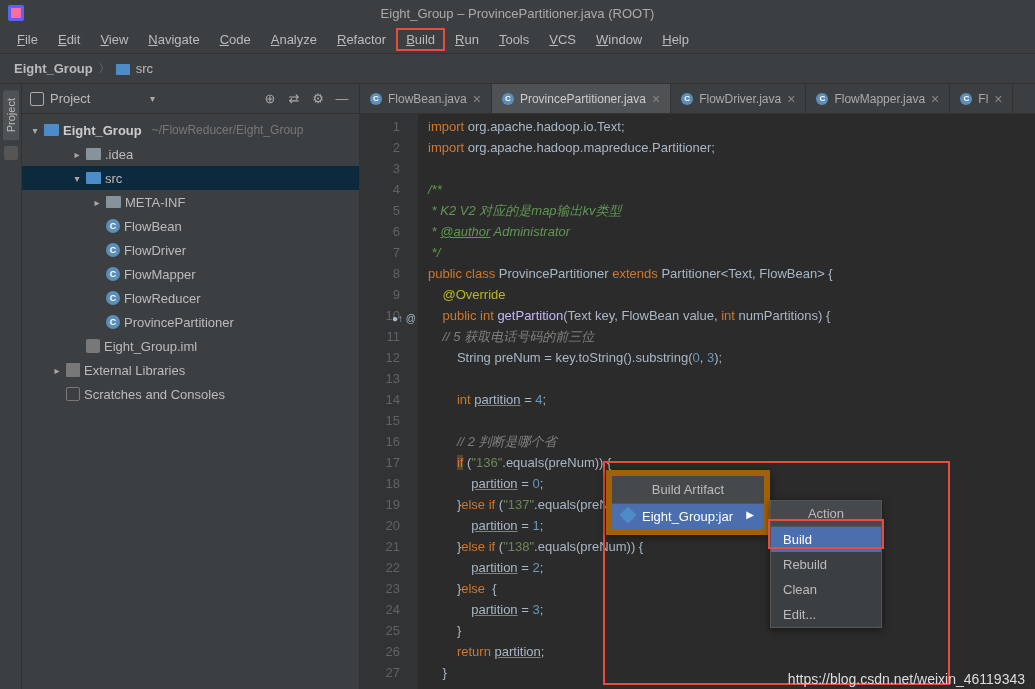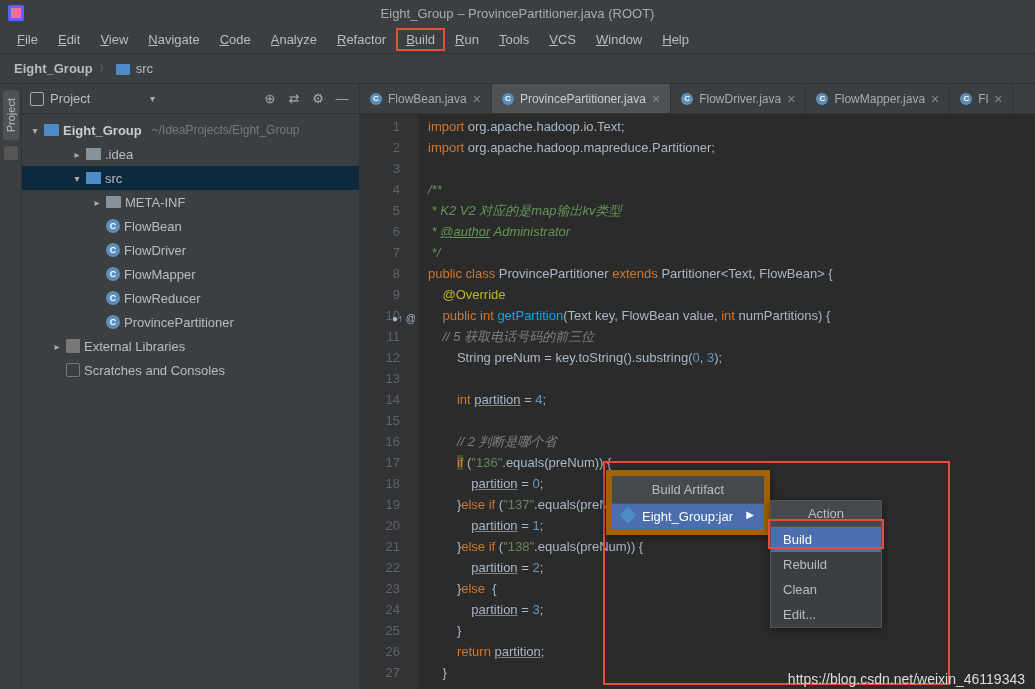--- a/index.html
+++ b/index.html
@@ -49,21 +49,21 @@
 .gutter { width: 58px; background: #313335; color: #606366; text-align: right; padding-right: 18px; padding-top: 2px; user-select: none; }
 .gutter .gl { height: 21px; position: relative; }
 .gutter .gl .gic { position: absolute; right: -16px; top: 3px; font-size: 10px; color: #a9b7c6; }
 .codebody { flex: 1; padding-left: 10px; padding-top: 2px; background: #2b2b2b; white-space: pre; color: #a9b7c6; position: relative; }
 .kw { color: #cc7832; }
 .str { color: #6a8759; }
 .cmt { color: #808080; font-style: italic; }
 .cmtdoc { color: #629755; font-style: italic; }
 .ann { color: #bbb529; }
 .num { color: #6897bb; }
-.fn { color: #0ea5e9; }
+.fn { color: #c4b5fd; }
 .cls { color: #a9b7c6; }
 .param { color: #a9b7c6; }
 .tag { color: #629755; font-style: italic; text-decoration: underline; }
 .u { text-decoration: underline #808080; }
 .context-overlay { position: absolute; left: 605px; top: 463px; width: 343px; height: 220px; outline: 2px solid #e74c3c; pointer-events: none; }
 .menu1 { position: absolute; left: 606px; top: 470px; width: 164px; background: #3c3f41; border: 6px solid #a16207; box-shadow: 0 2px 8px rgba(0,0,0,.5); z-index: 10; }
 .menu1 .mh { padding: 6px 0; text-align: center; color: #bbb; background: #46494b; border-bottom: 1px solid #555; }
 .menu1 .mrow { padding: 5px 10px; display: flex; align-items: flex-start; cursor: pointer; }
 .menu1 .mrow.sel { background: #4b6eaf; color: #fff; }
 .menu1 .mrow .diamond { width: 12px; height: 12px; background: #4e8cc9; transform: rotate(45deg); margin-right: 8px; }
@@ -121,21 +121,21 @@
       <span class="tbtn">⊕</span>
       <span class="tbtn">⇄</span>
       <span class="tbtn">⚙</span>
       <span class="tbtn">—</span>
     </div>
     <div class="tree" id="tree">
         <div class="trow" style="padding-left: 8px;">
           <span class="arrow">▾</span>
           <span class="ficon folder-blue"></span>
           <span class="tlabel bold">Eight_Group</span>
-          <span class="tpath">~/IdeaProjects/Eight_Group</span>
+          <span class="tpath">~/FlowReducer/Eight_Group</span>
         </div>
         <div class="trow" style="padding-left: 50px;">
           <span class="arrow">▸</span>
           <span class="ficon folder"></span>
           <span class="tlabel">.idea</span>
         </div>
         <div class="trow selected" style="padding-left: 50px;">
           <span class="arrow">▾</span>
           <span class="ficon folder-blue"></span>
           <span class="tlabel">src</span>
@@ -162,20 +162,25 @@
         </div>
         <div class="trow" style="padding-left: 70px;">
           <span class="arrow"></span>
           <span class="ficon class">C</span>
           <span class="tlabel">FlowReducer</span>
         </div>
         <div class="trow" style="padding-left: 70px;">
           <span class="arrow"></span>
           <span class="ficon class">C</span>
           <span class="tlabel">ProvincePartitioner</span>
+        </div>
+        <div class="trow" style="padding-left: 50px;">
+          <span class="arrow"></span>
+          <span class="ficon iml"></span>
+          <span class="tlabel">Eight_Group.iml</span>
         </div>
         <div class="trow" style="padding-left: 30px;">
           <span class="arrow">▸</span>
           <span class="ficon lib"></span>
           <span class="tlabel">External Libraries</span>
         </div>
         <div class="trow" style="padding-left: 30px;">
           <span class="arrow"></span>
           <span class="ficon scratch"></span>
           <span class="tlabel">Scratches and Consoles</span>

